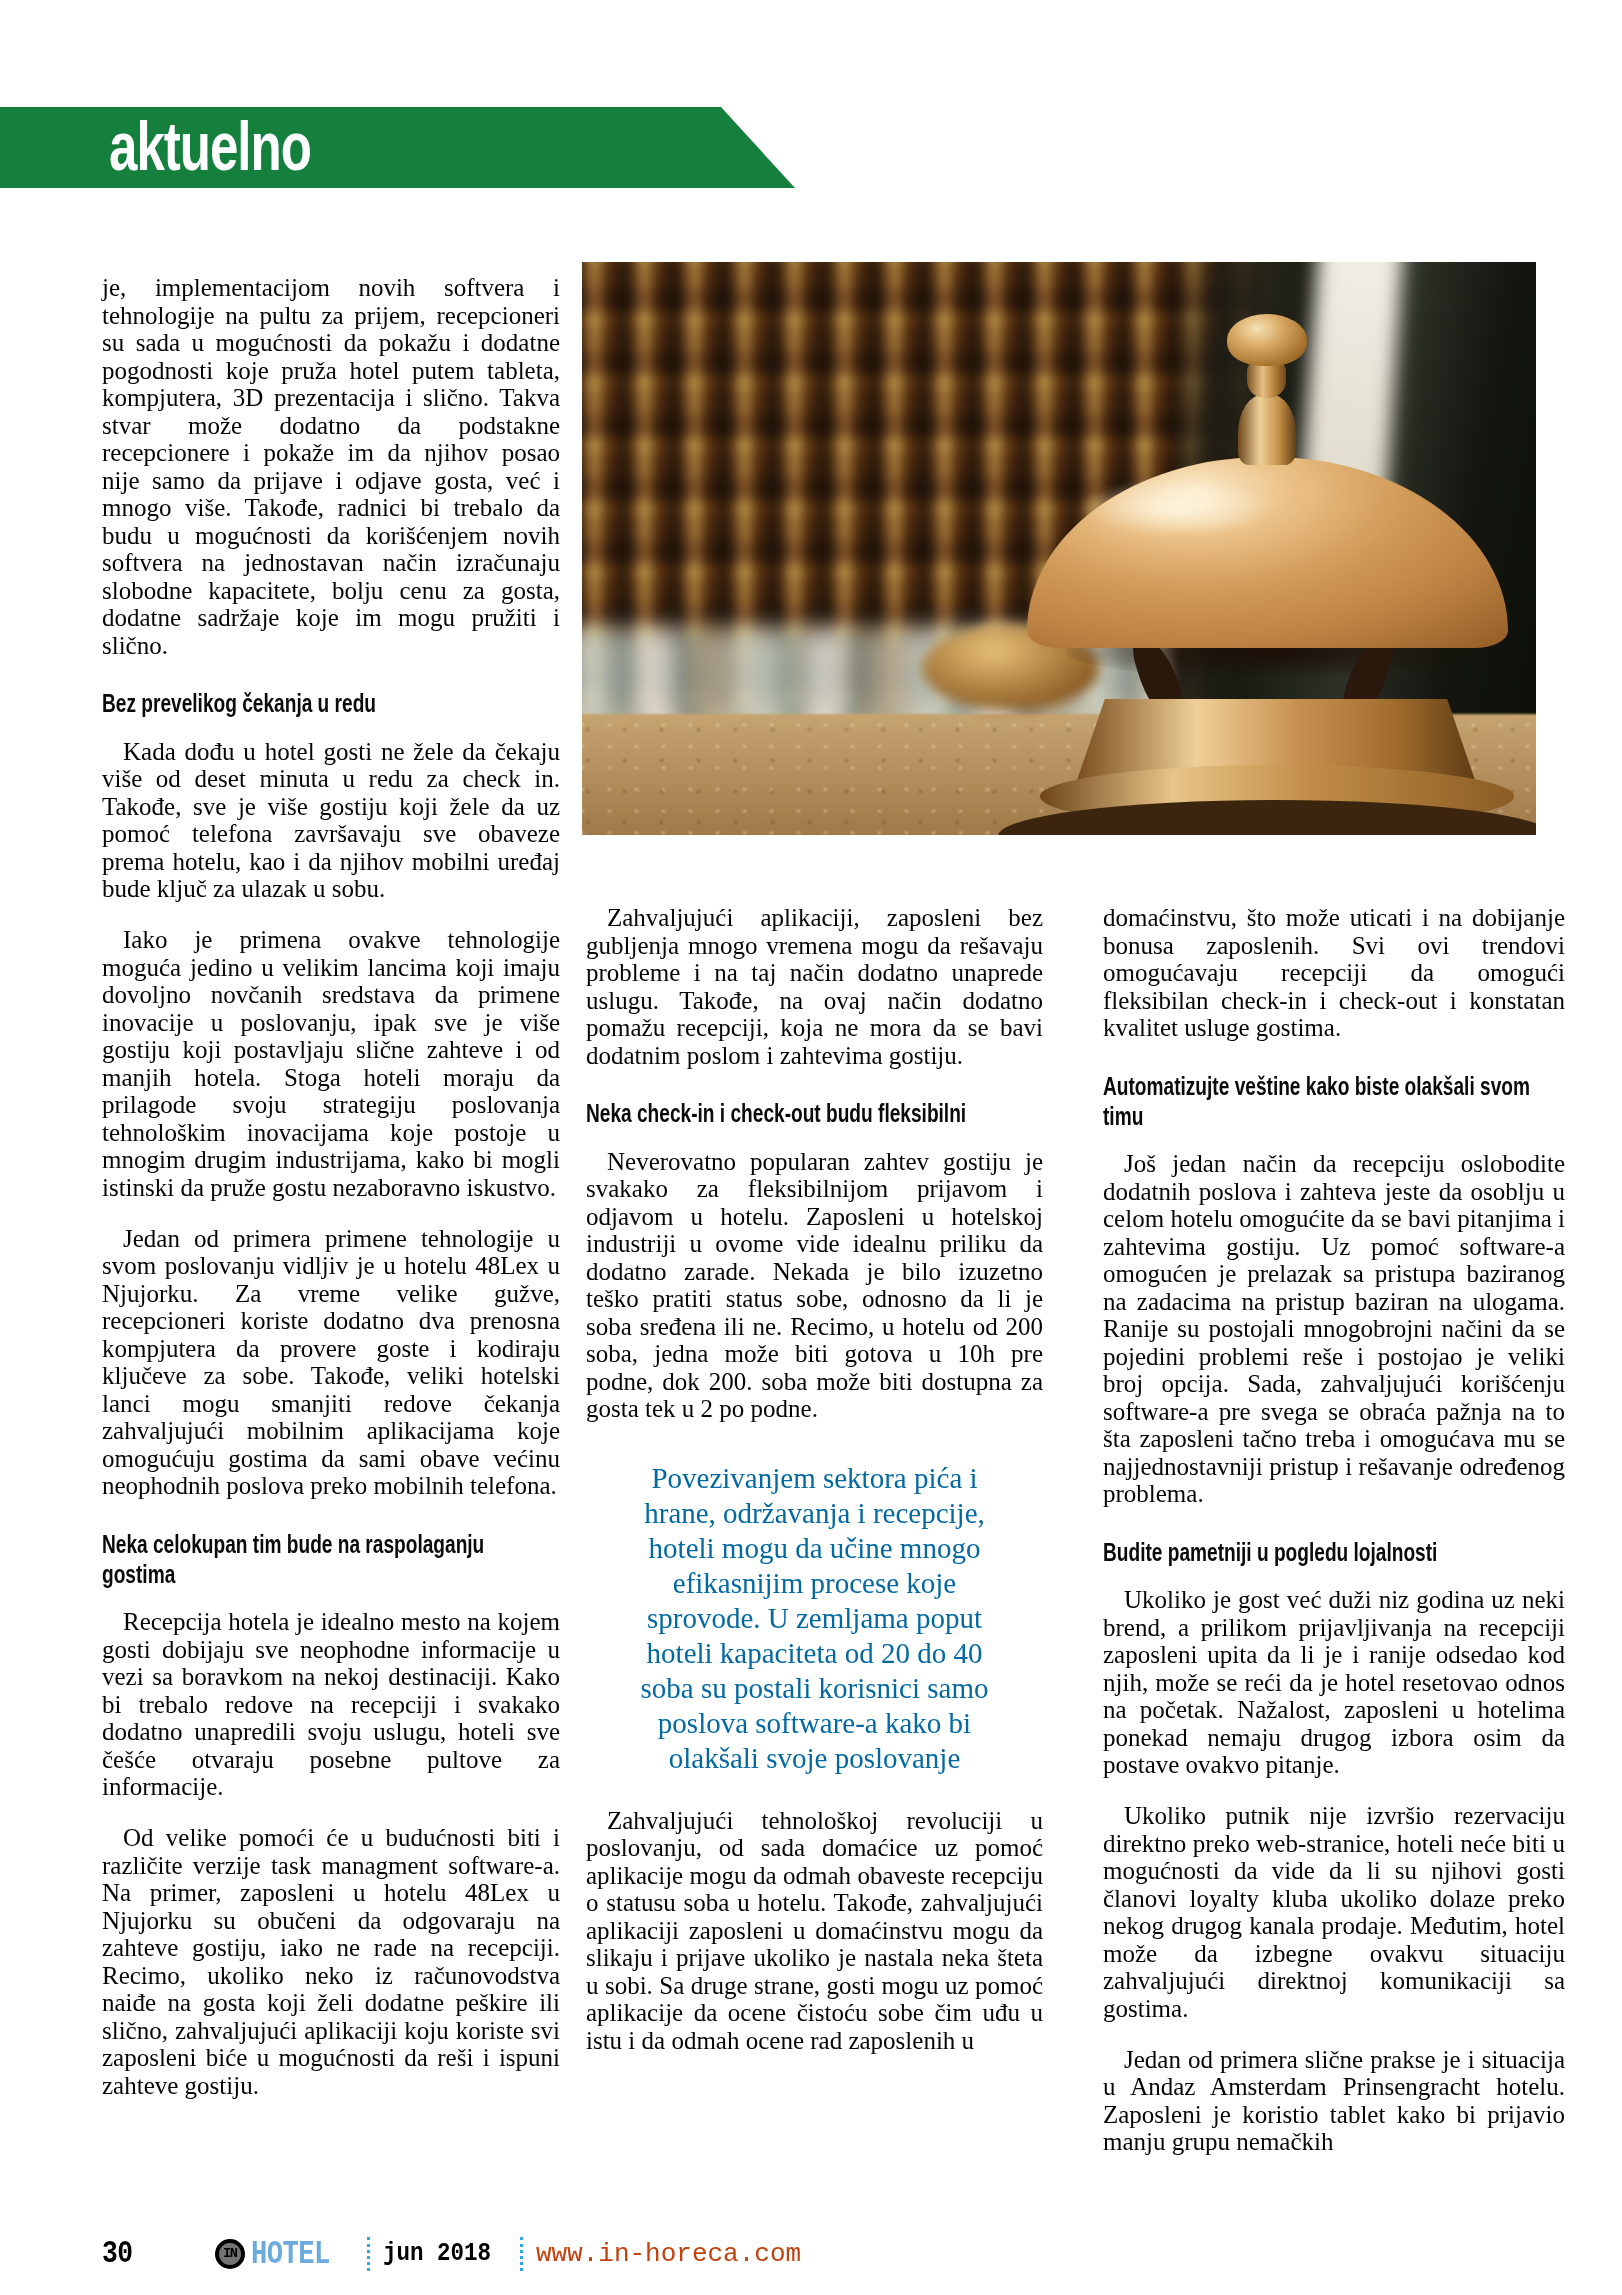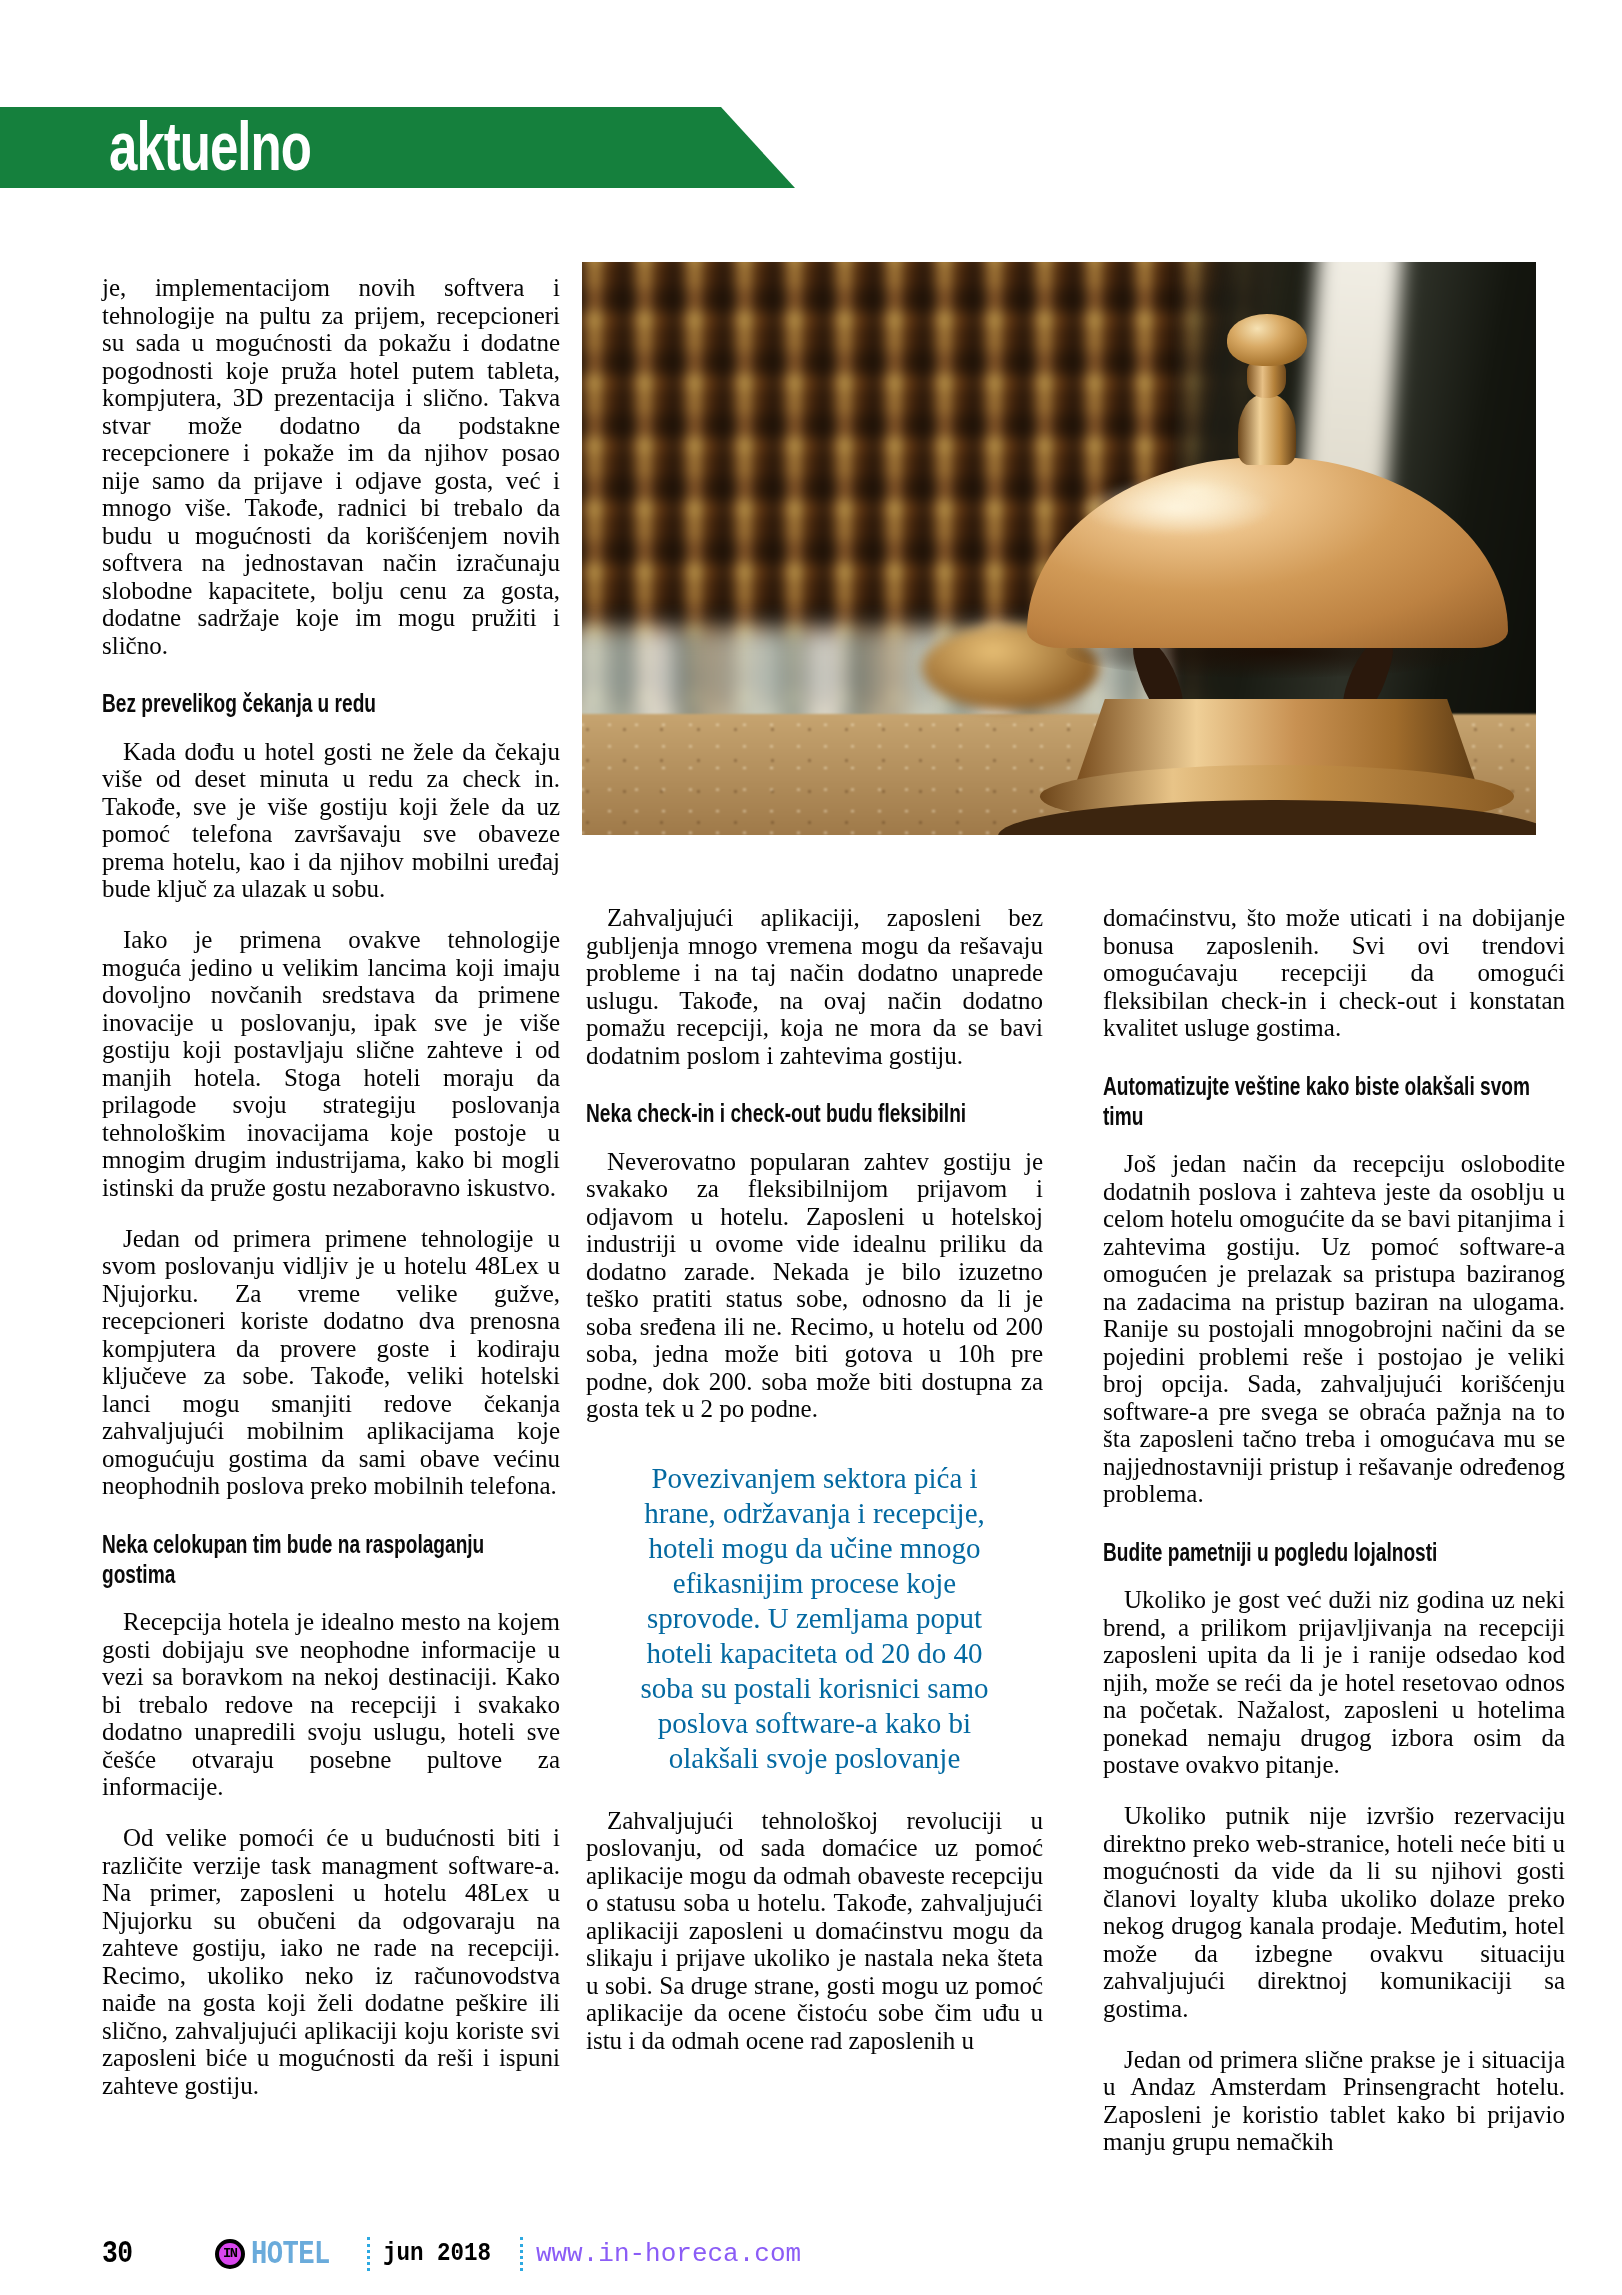--- a/index.html
+++ b/index.html
@@ -146,37 +146,37 @@
     display:flex; align-items:center;
     font-family:Liberation Mono, monospace;
   }
   .page-number {
     font-weight:700; font-size:31px; letter-spacing:-0.7px;
     transform:scaleX(.85); transform-origin:0 50%;
   }
   .logo { display:flex; align-items:center; margin-left:77px; }
   .logo-circle {
     width:22px; height:22px; border-radius:50%;
-    background:#d946ef; border:4.6px solid #000;
+    background:#737373; border:4.6px solid #000;
     display:flex; align-items:center; justify-content:center;
     font-weight:700; font-size:13.7px; letter-spacing:-1.3px; color:#000;text-align:right;
   }
   .logo-hotel {
     color:#6aabdb; font-weight:700; font-size:34px; letter-spacing:-0.7px;
     margin-left:6.5px; transform:scaleX(.8); transform-origin:0 50%;
   }
   .dots {
     width:0; height:34px; border-left:3.3px dotted #2da9e1; margin:0 13px 0 0;
   }
   .sp { width:17px; }
   .issue {
     font-weight:700; font-size:25px; transform:scaleX(.9); transform-origin:0 50%;
     margin-right:17px;
   }
-  .website { font-weight:400; font-size:26px; color:#8b5cf6; }
+  .website { font-weight:400; font-size:26px; color:#c2410c; }
 </style>
 </head>
 <body>
 
 <div class="page">
 
   <div class="banner">
     <div class="banner-label">aktuelno</div>
   </div>
 

